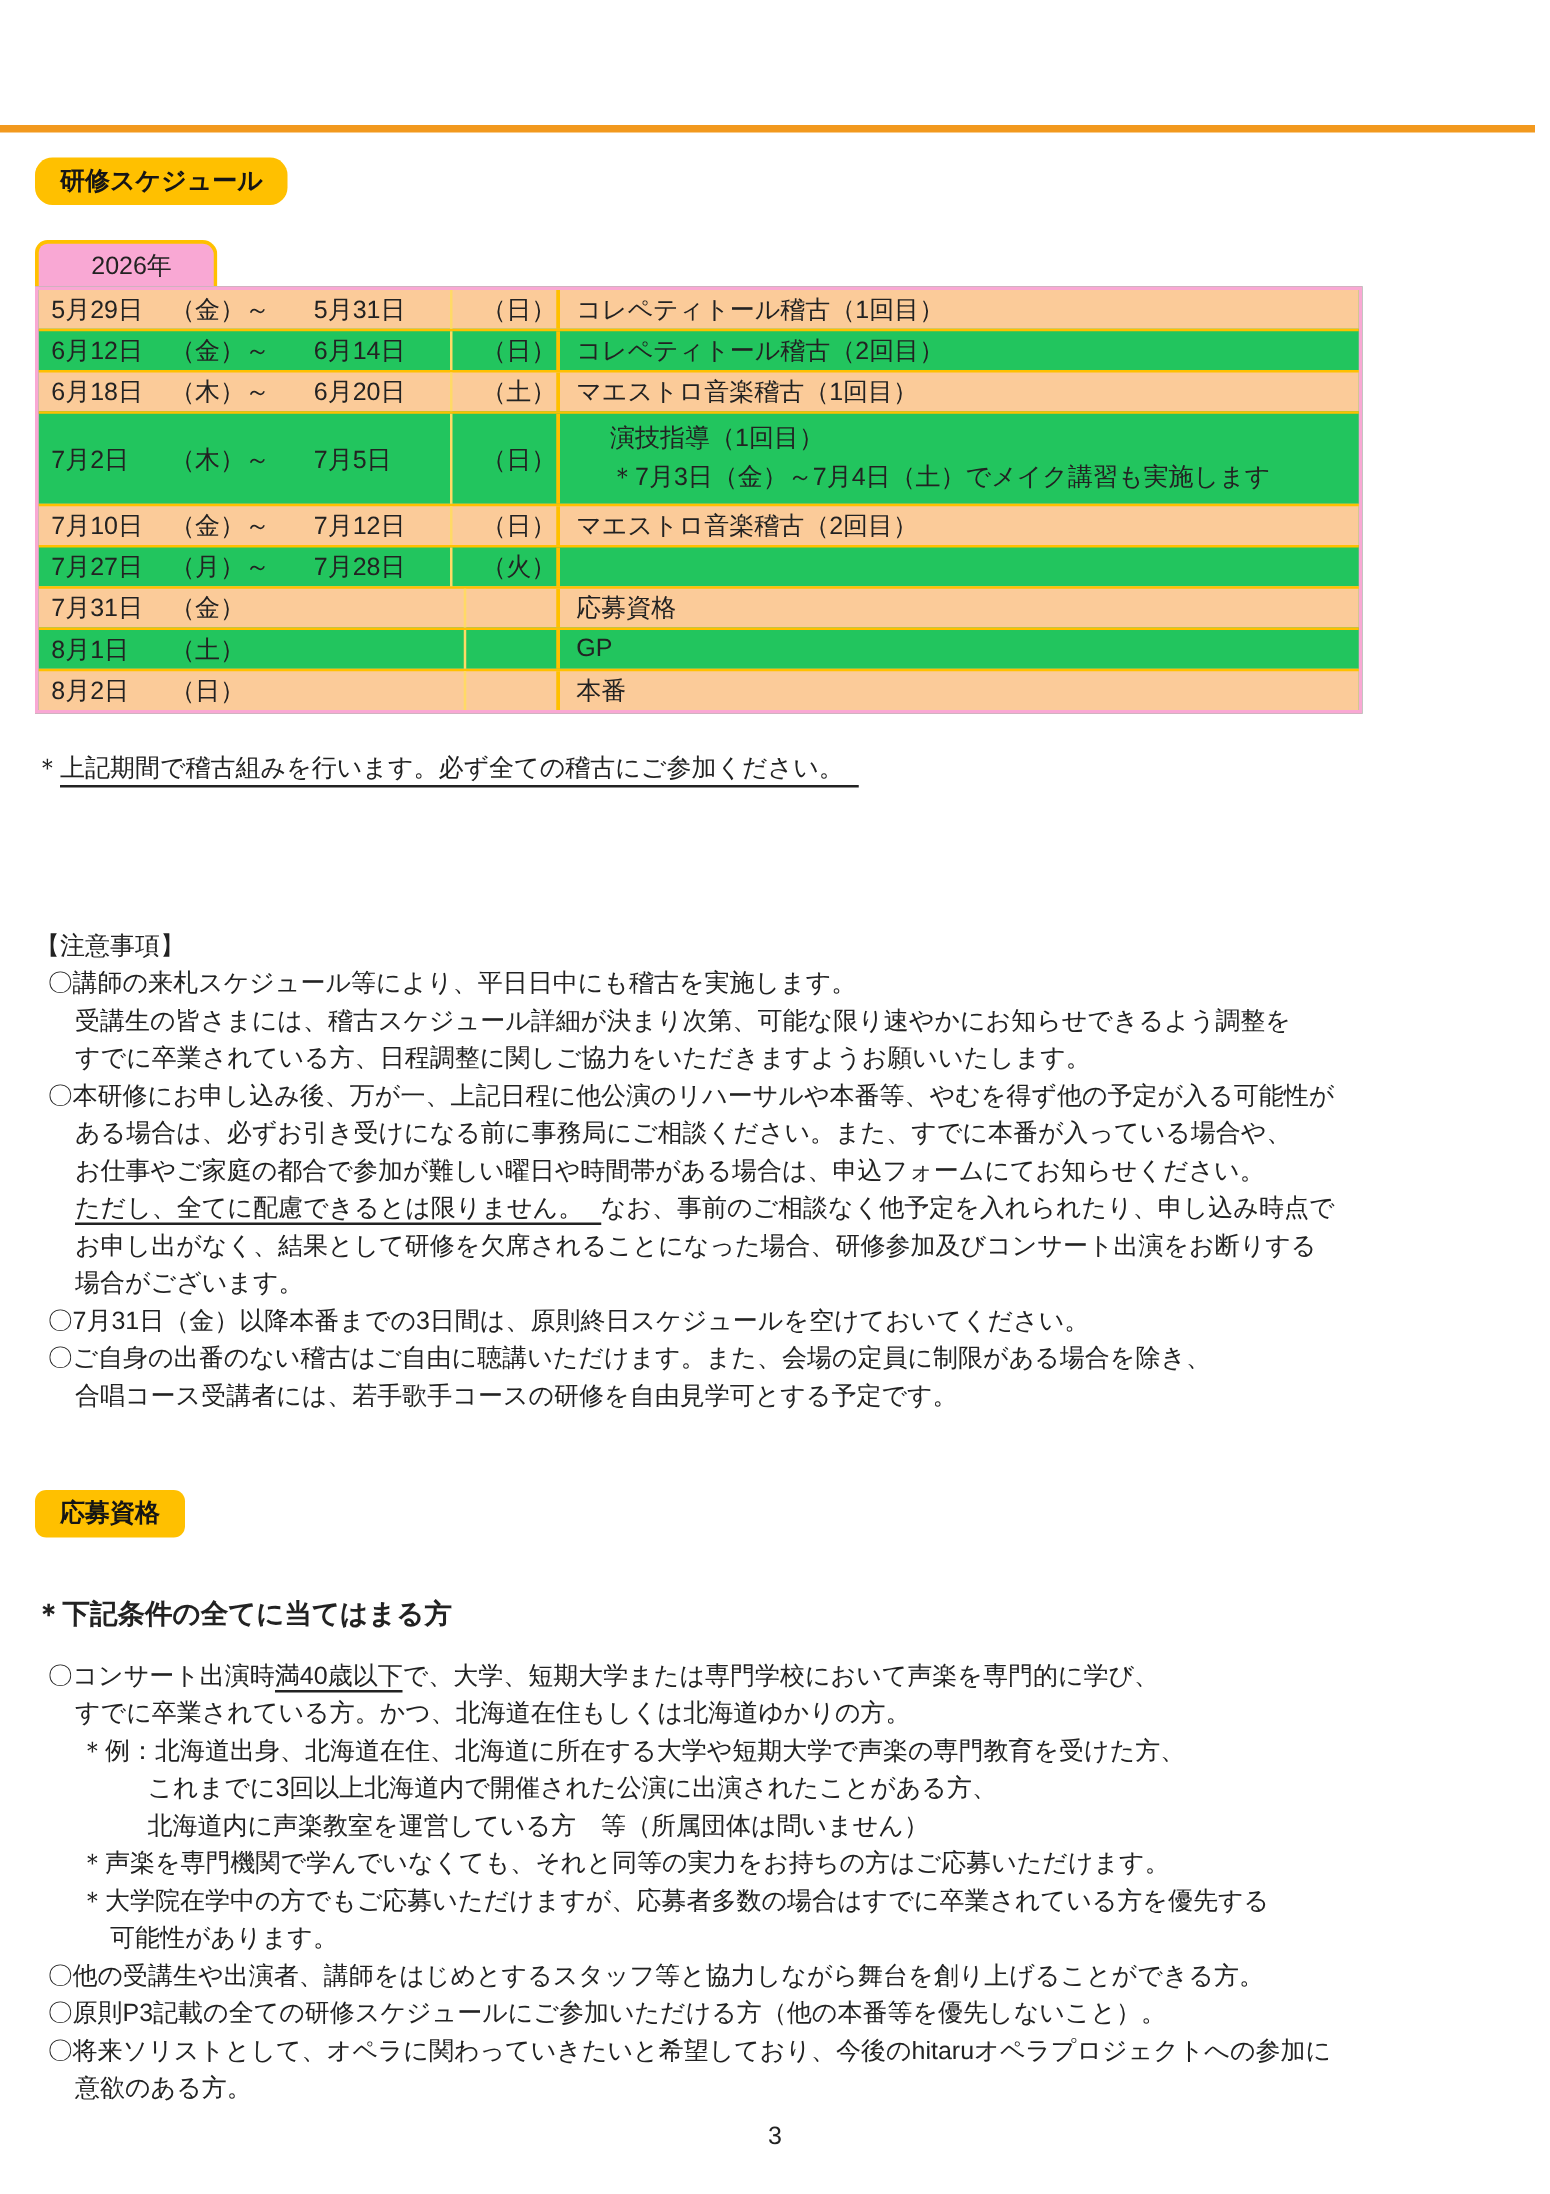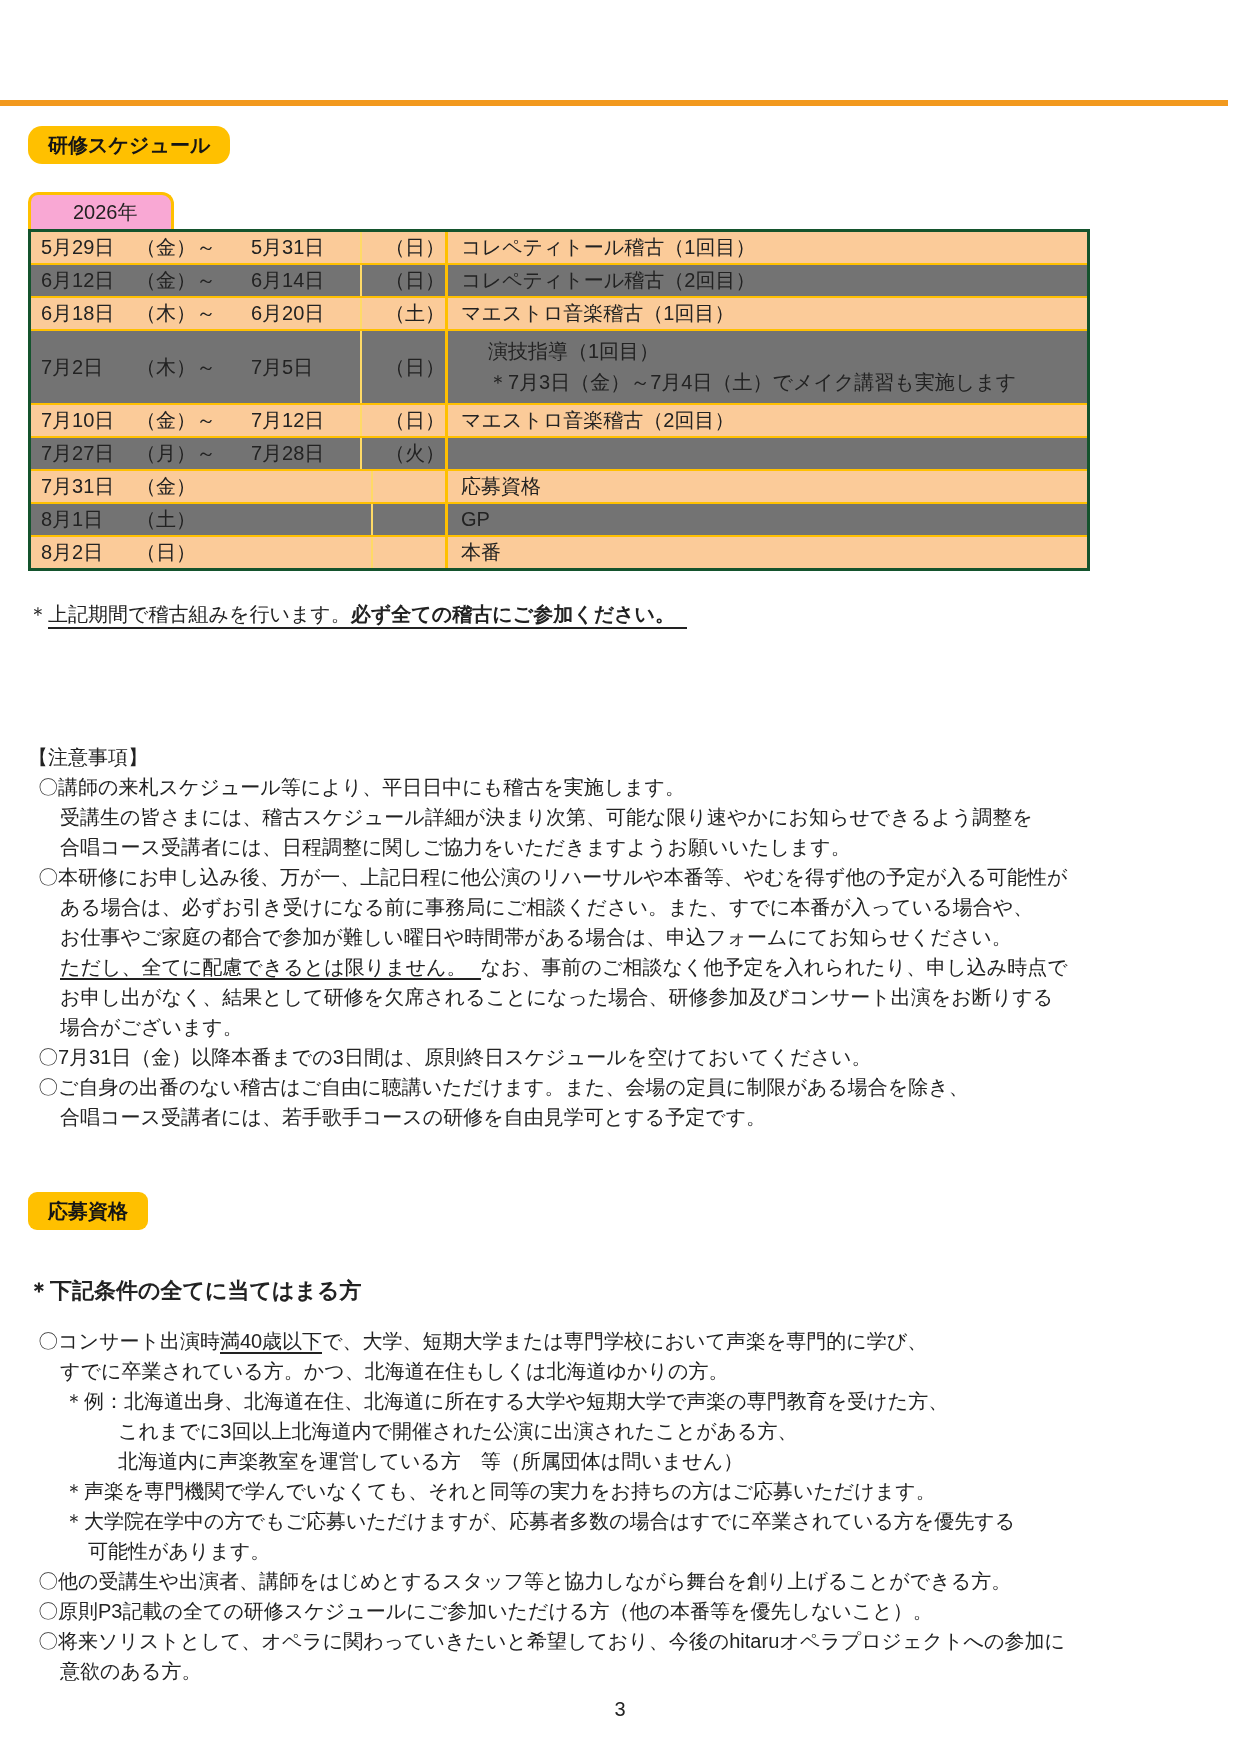--- a/index.html
+++ b/index.html
@@ -20,37 +20,37 @@
 
   .yeartab {
     position:absolute; left:28px; top:192px; width:146px; height:37px;
     background:#f9a8d4; border:3px solid #FFC000; border-bottom:none;
     border-radius:10px 12px 0 0; box-sizing:border-box;
     display:flex; align-items:center; padding-left:42px;
   }
 
   .stable {
     position:absolute; left:28px; top:229px; width:1062px;
-    border:3px solid #14532d; box-sizing:border-box; background:#737373;
+    border:3px solid #f9a8d4; box-sizing:border-box; background:#22c55e;
   }
   .trow { display:flex; height:31px; border-top:2px solid #FFC000; }
   .trow:first-child { border-top:none; }
   .trow.orange { background:#FBCB99; }
   .trow.tall { height:72px; }
   .dcell { width:417px; display:flex; border-right:3px solid #FFC000; box-sizing:border-box; }
   .dzoneA { width:340px; display:flex; align-items:center; padding-left:10px; box-sizing:border-box; }
   .dzoneB { flex:1; display:flex; align-items:center; padding-left:23px; border-left:2px solid #FFDA66; box-sizing:border-box; }
   .d1 { display:inline-block; width:95px; }
   .w1 { display:inline-block; width:115px; }
   .ecell { flex:1; display:flex; align-items:center; padding-left:13px; }
   .ecell.two { flex-direction:column; align-items:flex-start; justify-content:center; line-height:31px;margin-left:27px; }
 
   .noteline { position:absolute; left:28px; top:601px; }
   .ulined { border-bottom:2px solid #222; padding-bottom:2px; padding-right:12px; }
-  .noteline b { font-weight:bold;margin-top:46px; }
+  .noteline b { font-weight:normal;margin-top:46px; }
 
   .cautions { position:absolute; left:28px; top:742px; line-height:30px; width:1190px; }
   .elig { position:absolute; left:28px; top:1326px; line-height:30px; width:1190px; }
   .line { white-space:nowrap; }
   .i0 { padding-left:10px; }
   .i1 { padding-left:32px; }
   .i2 { padding-left:36px; }
   .i3 { padding-left:90px; }
   .i4 { padding-left:60px; }
   .u  { border-bottom:2px solid #222; }
@@ -219,21 +219,21 @@
   </div>
 
   <div class="noteline">
     <span>＊</span><span class="ulined"><span>上記期間で稽古組みを行います。</span><b>必ず全ての稽古にご参加ください。</b></span>
   </div>
 
   <div class="cautions">
     <div class="line">【注意事項】</div>
     <div class="line i0">〇講師の来札スケジュール等により、平日日中にも稽古を実施します。</div>
     <div class="line i1">受講生の皆さまには、稽古スケジュール詳細が決まり次第、可能な限り速やかにお知らせできるよう調整を</div>
-    <div class="line i1">合唱コース受講者には、日程調整に関しご協力をいただきますようお願いいたします。</div>
+    <div class="line i1">すでに卒業されている方、日程調整に関しご協力をいただきますようお願いいたします。</div>
     <div class="line i0">〇本研修にお申し込み後、万が一、上記日程に他公演のリハーサルや本番等、やむを得ず他の予定が入る可能性が</div>
     <div class="line i1">ある場合は、必ずお引き受けになる前に事務局にご相談ください。また、すでに本番が入っている場合や、</div>
     <div class="line i1">お仕事やご家庭の都合で参加が難しい曜日や時間帯がある場合は、申込フォームにてお知らせください。</div>
     <div class="line i1"><span class="u trail">ただし、全てに配慮できるとは限りません。</span><span>なお、事前のご相談なく他予定を入れられたり、申し込み時点で</span></div>
     <div class="line i1">お申し出がなく、結果として研修を欠席されることになった場合、研修参加及びコンサート出演をお断りする</div>
     <div class="line i1">場合がございます。</div>
     <div class="line i0">〇7月31日（金）以降本番までの3日間は、原則終日スケジュールを空けておいてください。</div>
     <div class="line i0">〇ご自身の出番のない稽古はご自由に聴講いただけます。また、会場の定員に制限がある場合を除き、</div>
     <div class="line i1">合唱コース受講者には、若手歌手コースの研修を自由見学可とする予定です。</div>
   </div>

